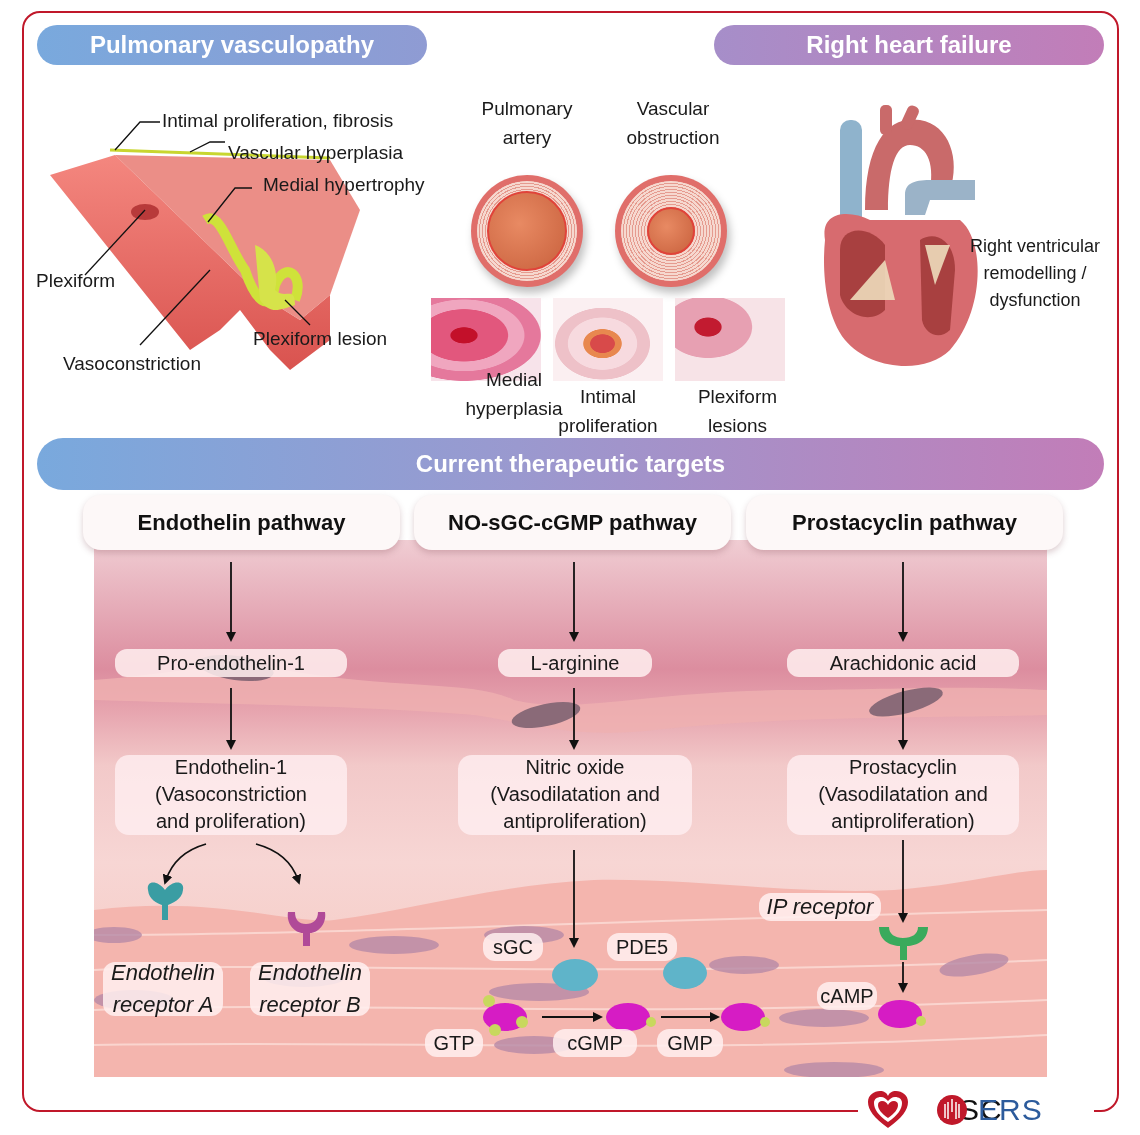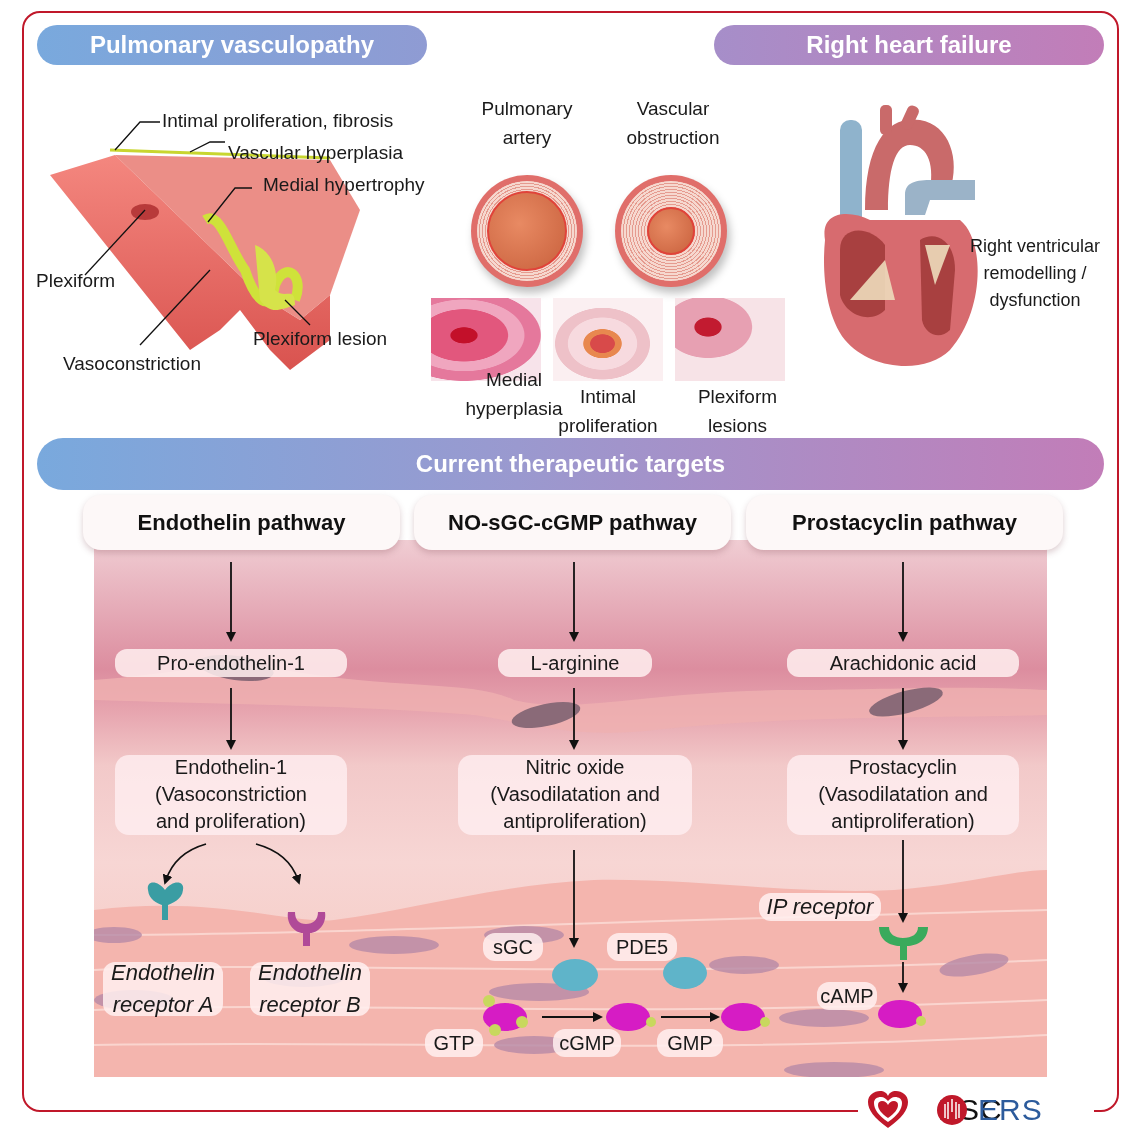--- a/index.html
+++ b/index.html
@@ -268,21 +268,21 @@
 </div>
 <div class="tag ital" style="left:250px;top:962px;width:120px;height:54px;flex-direction:column;">
   <div>Endothelin</div>
   <div>receptor B</div>
 </div>
 <div class="tag ital" style="left:759px;top:893px;width:122px;height:28px;">IP receptor</div>
 
 <div class="tag" style="left:483px;top:933px;width:60px;height:28px;">sGC</div>
 <div class="tag" style="left:607px;top:933px;width:70px;height:28px;">PDE5</div>
 <div class="tag" style="left:425px;top:1029px;width:58px;height:28px;">GTP</div>
-<div class="tag" style="left:553px;top:1029px;width:68px;height:28px;">cGMP</div>
+<div class="tag" style="left:553px;top:1029px;width:84px;height:28px;">cGMP</div>
 <div class="tag" style="left:657px;top:1029px;width:66px;height:28px;">GMP</div>
 <div class="tag" style="left:817px;top:982px;width:60px;height:28px;">cAMP</div>
 
 <div class="logo" style="left:866px;gap:28px;">
   <svg width="44" height="40" viewBox="0 0 44 40">
     <path d="M22,38 C8,28 2,20 2,12 C2,5 8,1 14,1 C18,1 21,3 22,6 C23,3 26,1 30,1 C36,1 42,5 42,12 C42,20 36,28 22,38 Z" fill="#c0182a"></path>
     <path d="M22,32 C12,25 8,19 8,13 C8,9 11,7 15,7 C18,7 20,9 22,11 C24,9 26,7 29,7 C33,7 36,9 36,13 C36,19 32,25 22,32 Z" fill="#fff"></path>
     <path d="M22,28 C15,23 12,19 12,15 C12,12 14,11 16,11 C19,11 21,13 22,15 C23,13 25,11 28,11 C30,11 32,12 32,15 C32,19 29,23 22,28 Z" fill="#c0182a"></path>
   </svg>
   <span class="esc-text">ESC</span>

